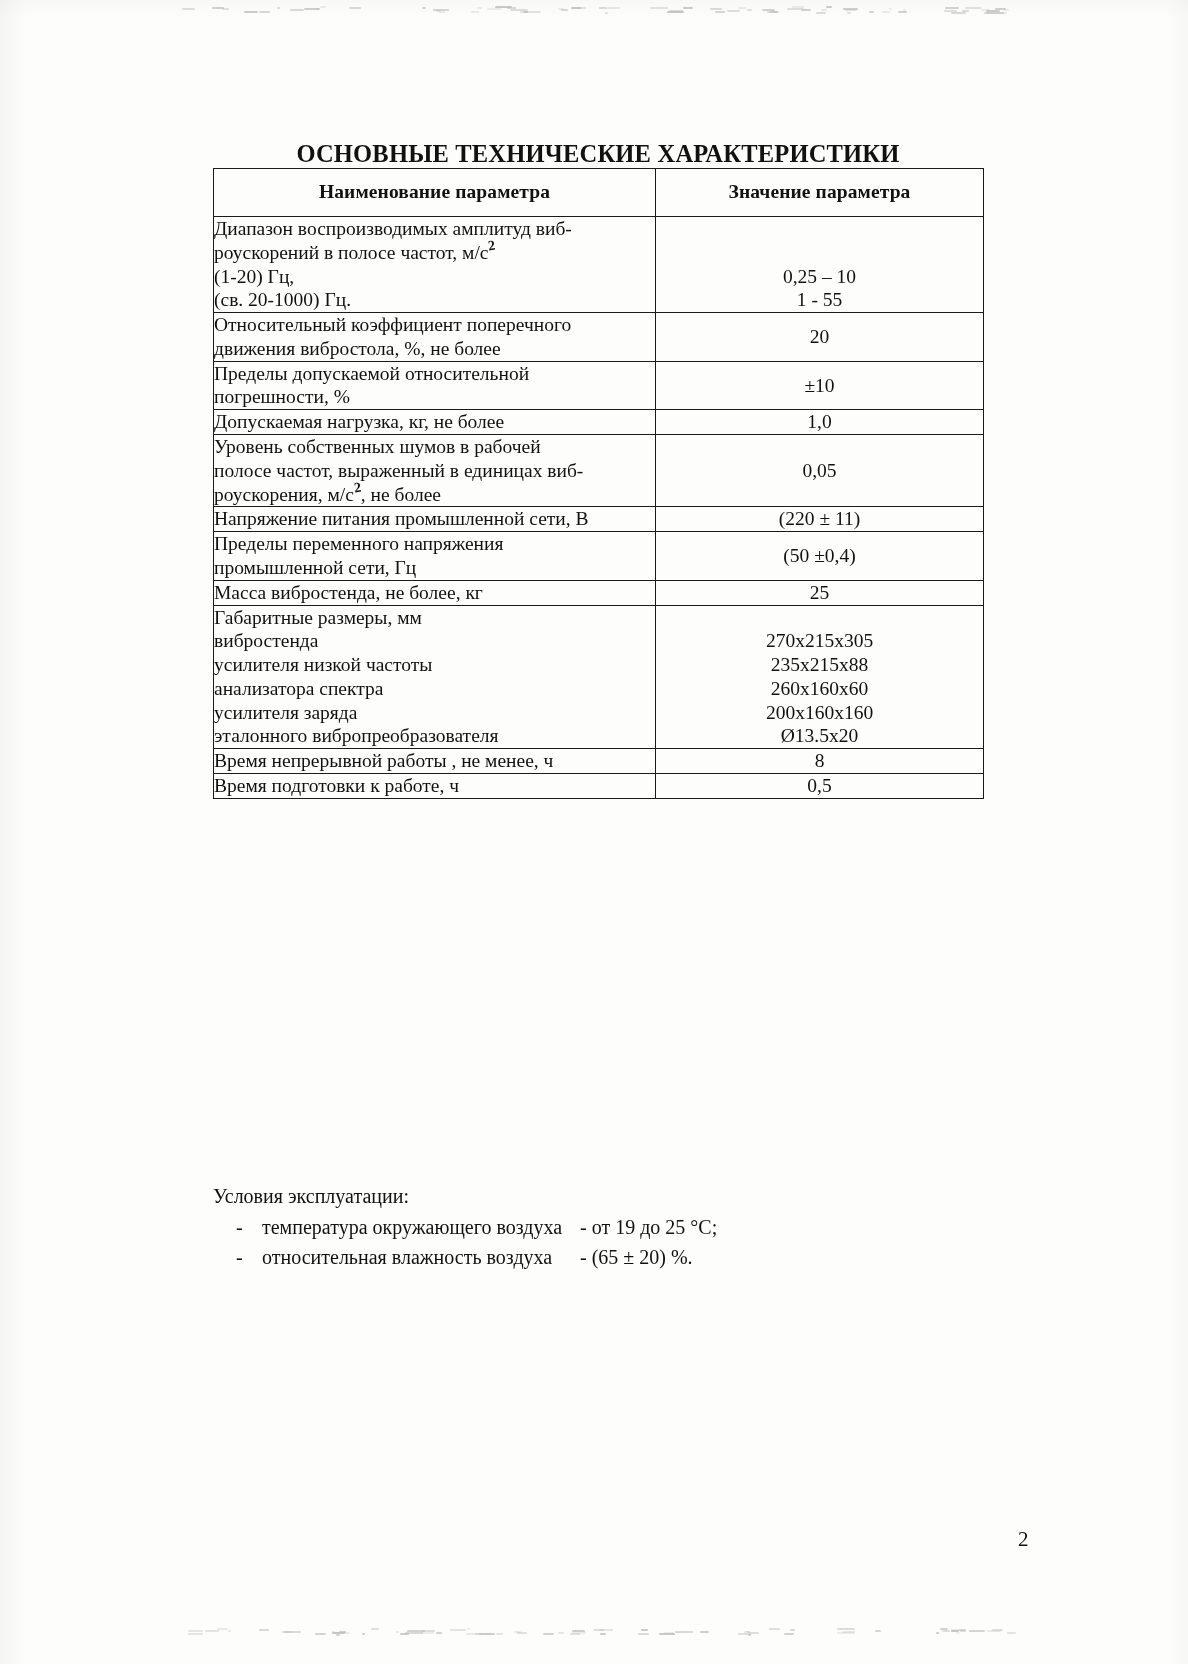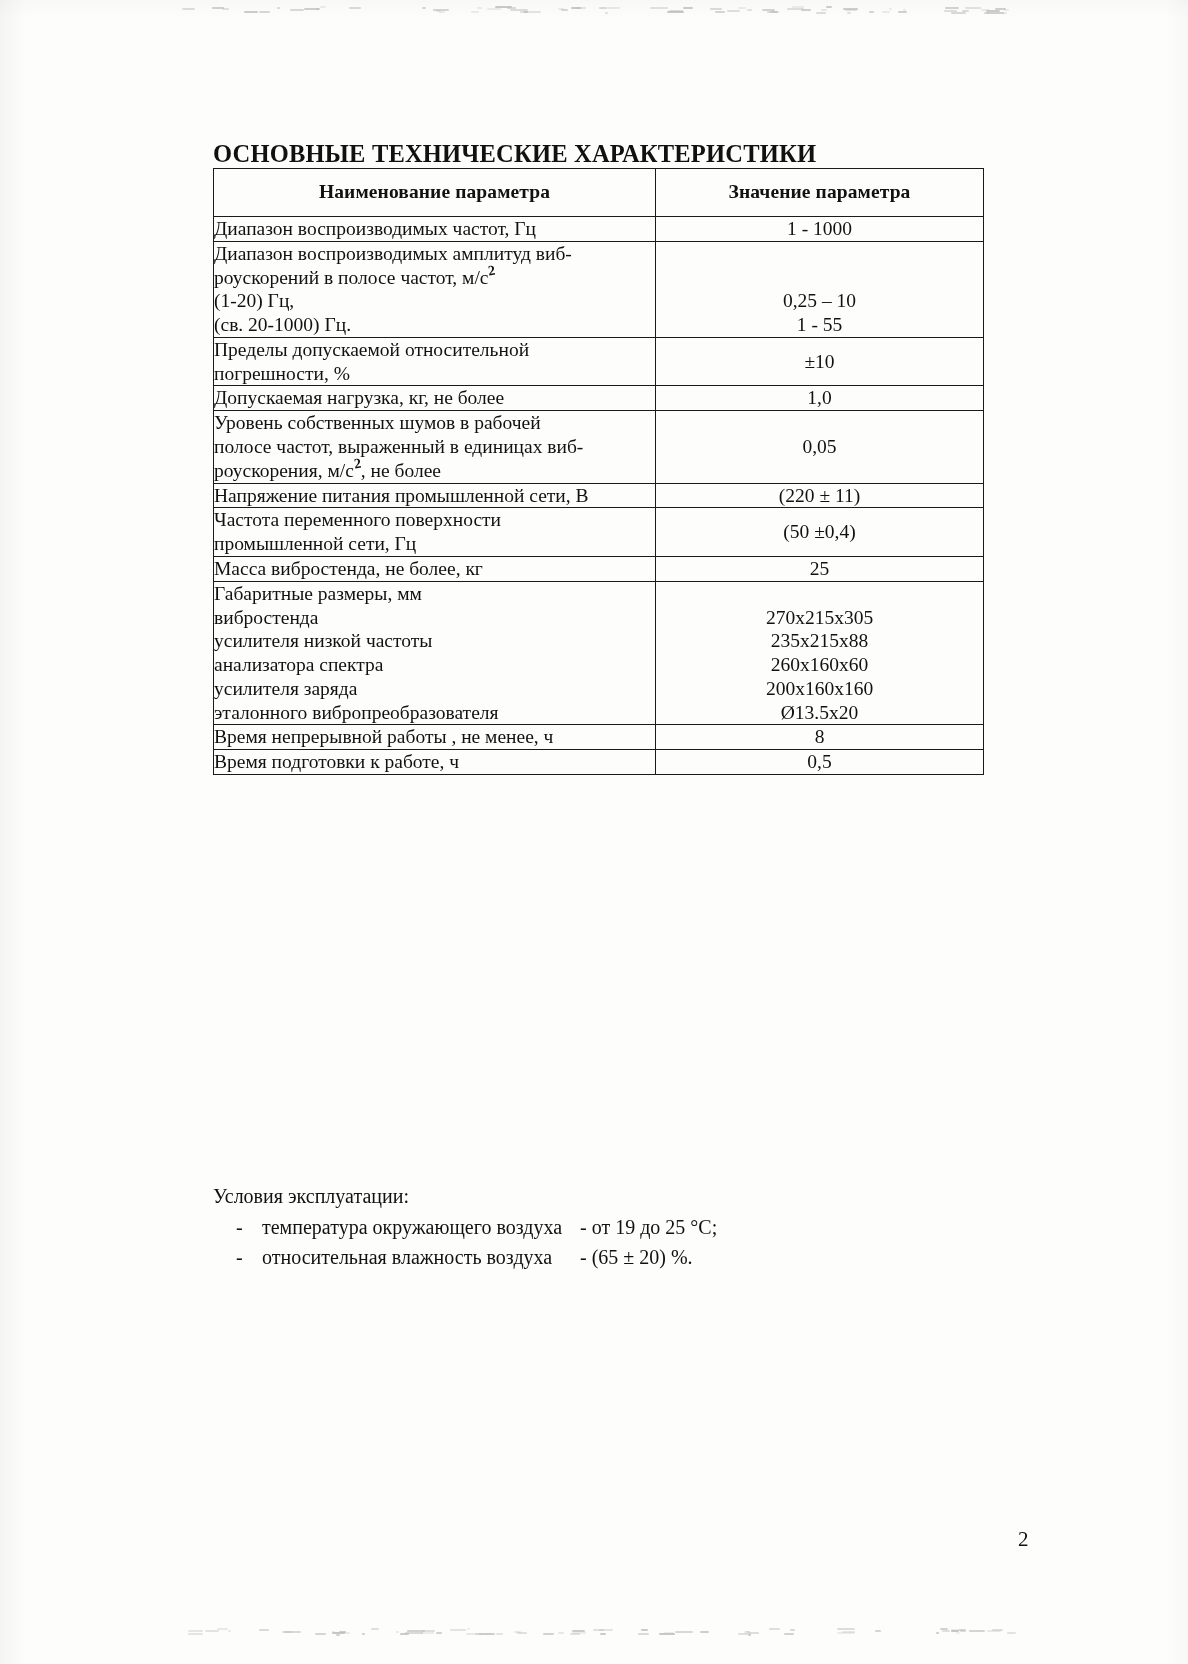--- a/index.html
+++ b/index.html
@@ -58,20 +58,21 @@
     top: 0;
     width: 1188px;
     height: 1664px;
   }
 
   .doc-title {
     position: absolute;
     left: 213px;
     top: 140px;
     width: 770px;
+    text-align: center;
     font-weight: bold;
     font-size: 24.5px;
     letter-spacing: .2px;
     white-space: nowrap;
   }
 
   
   table.spec {
     position: absolute;
     left: 213px;
@@ -329,42 +330,43 @@
       </colgroup>
       <thead>
         <tr>
           <th>Наименование параметра</th>
           <th>Значение параметра</th>
         </tr>
       </thead>
       <tbody id="spec-body">
           <tr>
             <td class="name">
-              <span class="nm-line">Диапазон воспроизводимых частот, Гц</span>
-            </td>
-            <td class="val mid">
-              <span class="vl-line">1 - 1000</span>
-            </td>
-          </tr>
-          <tr>
-            <td class="name">
               <span class="nm-line">Диапазон воспроизводимых амплитуд виб-</span>
               <span class="nm-line">роускорений в полосе частот, м/с<sup class="sq">2</sup></span>
               <span class="nm-line">(1-20) Гц,</span>
               <span class="nm-line">(св. 20-1000) Гц.</span>
             </td>
             <td class="val ">
               <span class="vl-line spacer">&nbsp;</span>
               <span class="vl-line spacer">&nbsp;</span>
               <span class="vl-line">0,25 – 10</span>
               <span class="vl-line">1 - 55</span>
             </td>
           </tr>
           <tr>
             <td class="name">
+              <span class="nm-line">Относительный коэффициент поперечного</span>
+              <span class="nm-line">движения вибростола, %, не более</span>
+            </td>
+            <td class="val mid">
+              <span class="vl-line">20</span>
+            </td>
+          </tr>
+          <tr>
+            <td class="name">
               <span class="nm-line">Пределы допускаемой относительной</span>
               <span class="nm-line">погрешности, %</span>
             </td>
             <td class="val mid">
               <span class="vl-line">±10</span>
             </td>
           </tr>
           <tr>
             <td class="name">
               <span class="nm-line">Допускаемая нагрузка, кг, не более</span>
@@ -386,21 +388,21 @@
           <tr>
             <td class="name">
               <span class="nm-line">Напряжение питания промышленной сети, В</span>
             </td>
             <td class="val mid">
               <span class="vl-line">(220 ± 11)</span>
             </td>
           </tr>
           <tr>
             <td class="name">
-              <span class="nm-line">Частота переменного поверхности</span>
+              <span class="nm-line">Пределы переменного напряжения</span>
               <span class="nm-line">промышленной сети, Гц</span>
             </td>
             <td class="val mid">
               <span class="vl-line">(50 ±0,4)</span>
             </td>
           </tr>
           <tr>
             <td class="name">
               <span class="nm-line">Масса вибростенда, не более, кг</span>
             </td>

